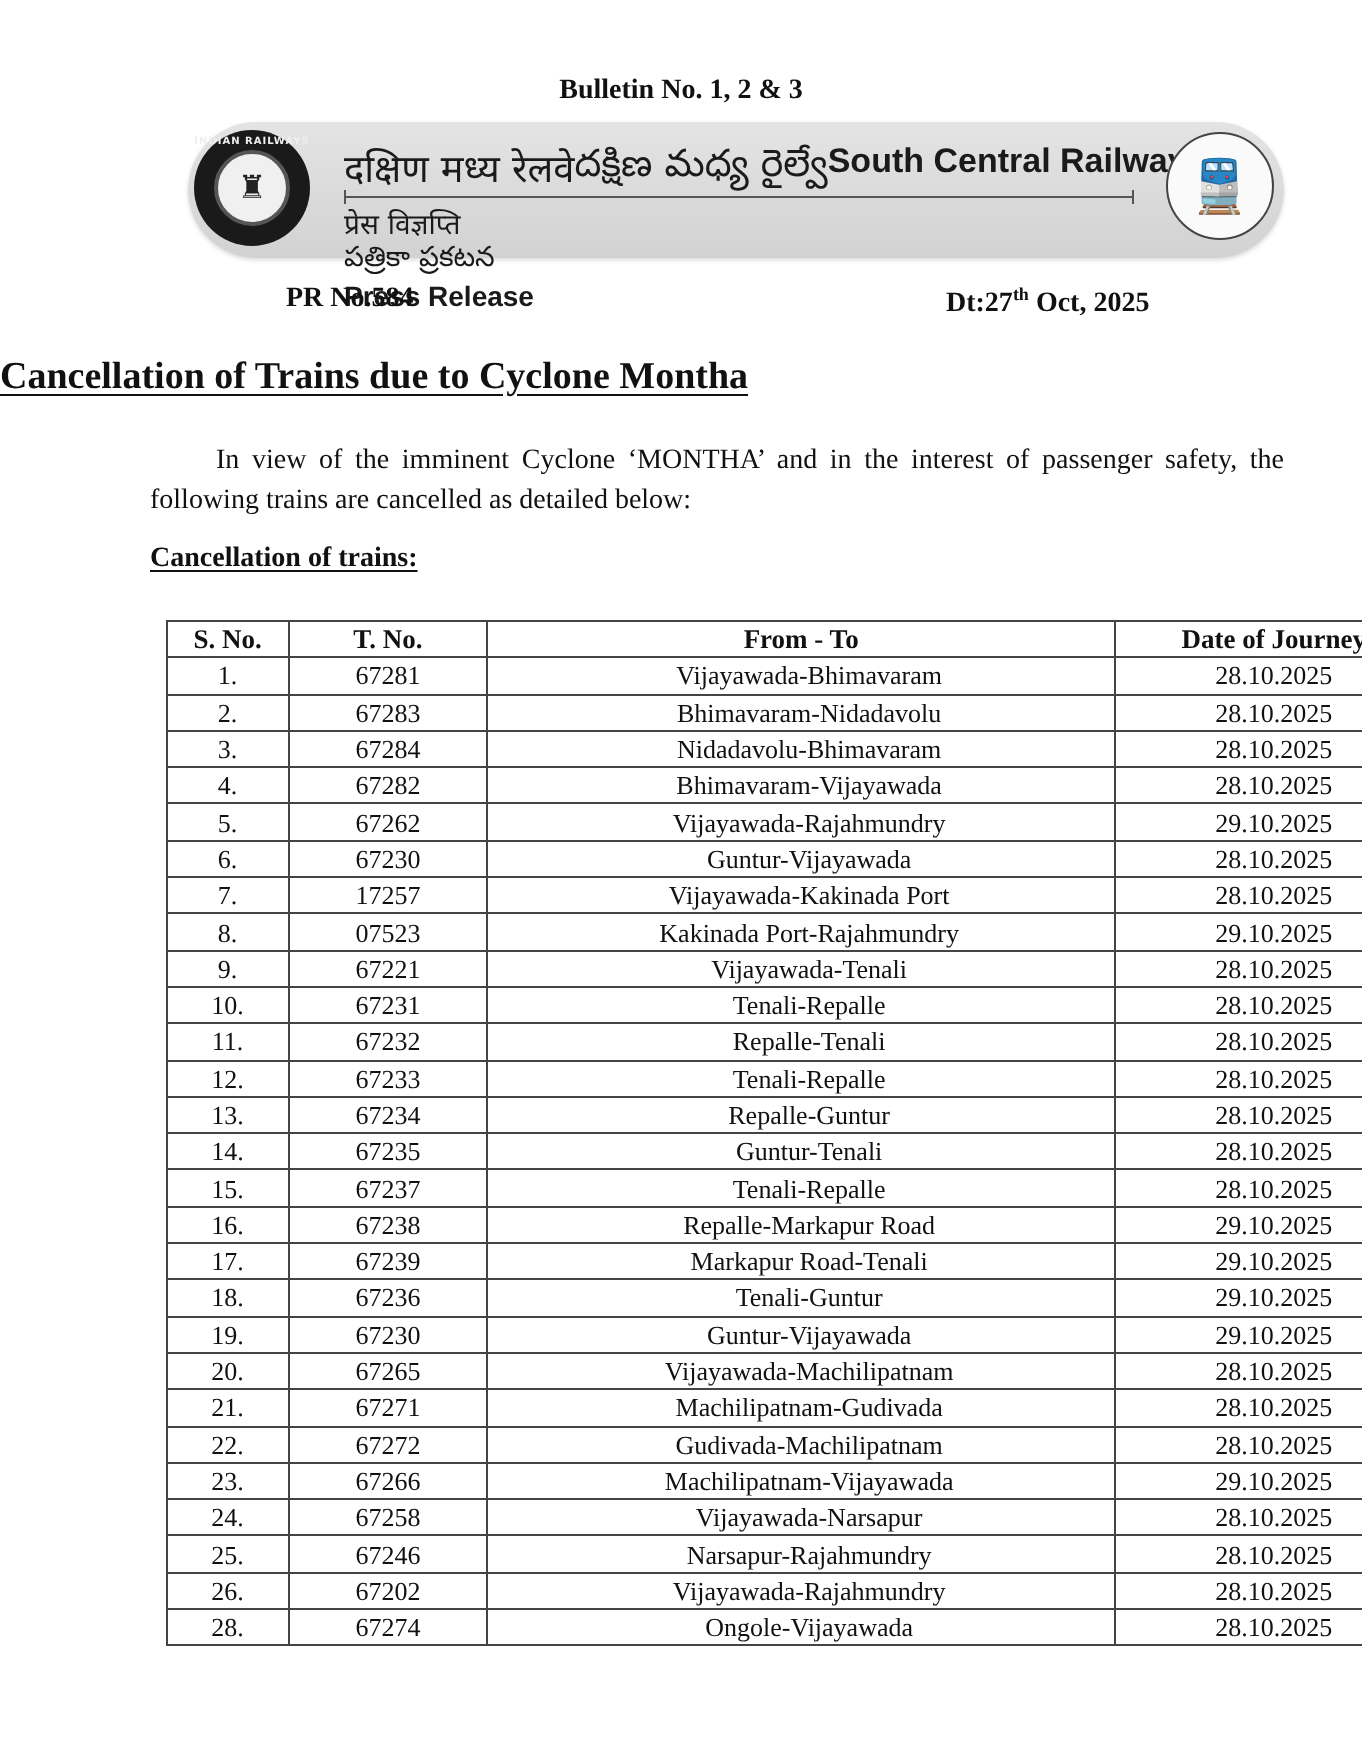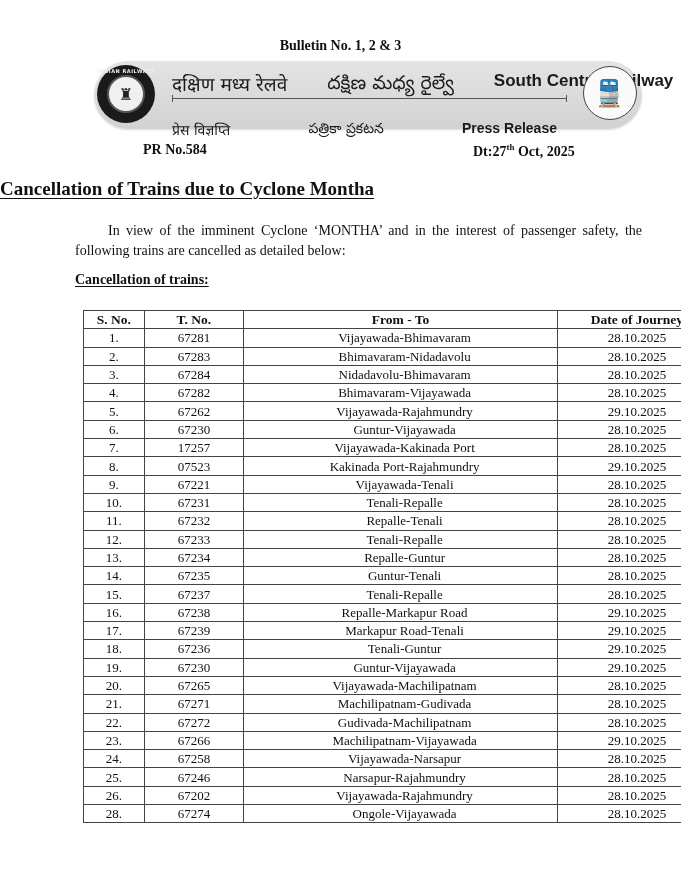--- a/index.html
+++ b/index.html
@@ -16,22 +16,22 @@
                       border: 2px solid #555; display: flex; align-items: center; justify-content: center;
                       font-size: 16px; color: #222; }
   .logo-left .ring-text { position: absolute; top: 3px; left: 0; width: 58px; text-align: center;
                           font-family: "DejaVu Sans", sans-serif; font-size: 5px; color: #eee;
                           letter-spacing: 0.5px; font-weight: bold; }
   .logo-right { position: absolute; right: 5px; top: 5px; width: 52px; height: 52px; border-radius: 50%;
                 background: #fafafa; border: 1.5px solid #444; display: flex; align-items: center;
                 justify-content: center; font-size: 26px; color: #555; }
   .banner-row { position: absolute; left: 78px; width: 396px; display: flex; justify-content: space-between;
                 color: #1a1a1a; }
-  .banner-row.top { top: 10px; font-size: 19px; gap: 40px; }
-  .banner-row.bottom { top: 59px; font-size: 14px; }
+  .banner-row.top { top: 10px; font-size: 19px; }
+  .banner-row.bottom { top: 41px; font-size: 14px; flex-direction: column; }
   .banner-row span { white-space: nowrap; }
   .banner-row .en { font-family: "Liberation Sans", "DejaVu Sans", sans-serif; font-weight: bold; }
   .banner-row.top .en { font-size: 17px; }
   .banner-row.bottom .en { font-size: 14px; margin-right: 11px; }
   .banner-row .hi, .banner-row .te { font-family: "DejaVu Sans", sans-serif; }
   .banner-line { position: absolute; left: 78px; top: 37px; width: 395px; height: 1px; background: #555; }
   .banner-line::before, .banner-line::after { content: ""; position: absolute; top: -3px; width: 1px; height: 7px; background: #555; }
   .banner-line::before { left: 0; } .banner-line::after { right: 0; }
 
   .pr-no { position: absolute; top: 142px; left: 143px; font-weight: bold; font-size: 14px; }

